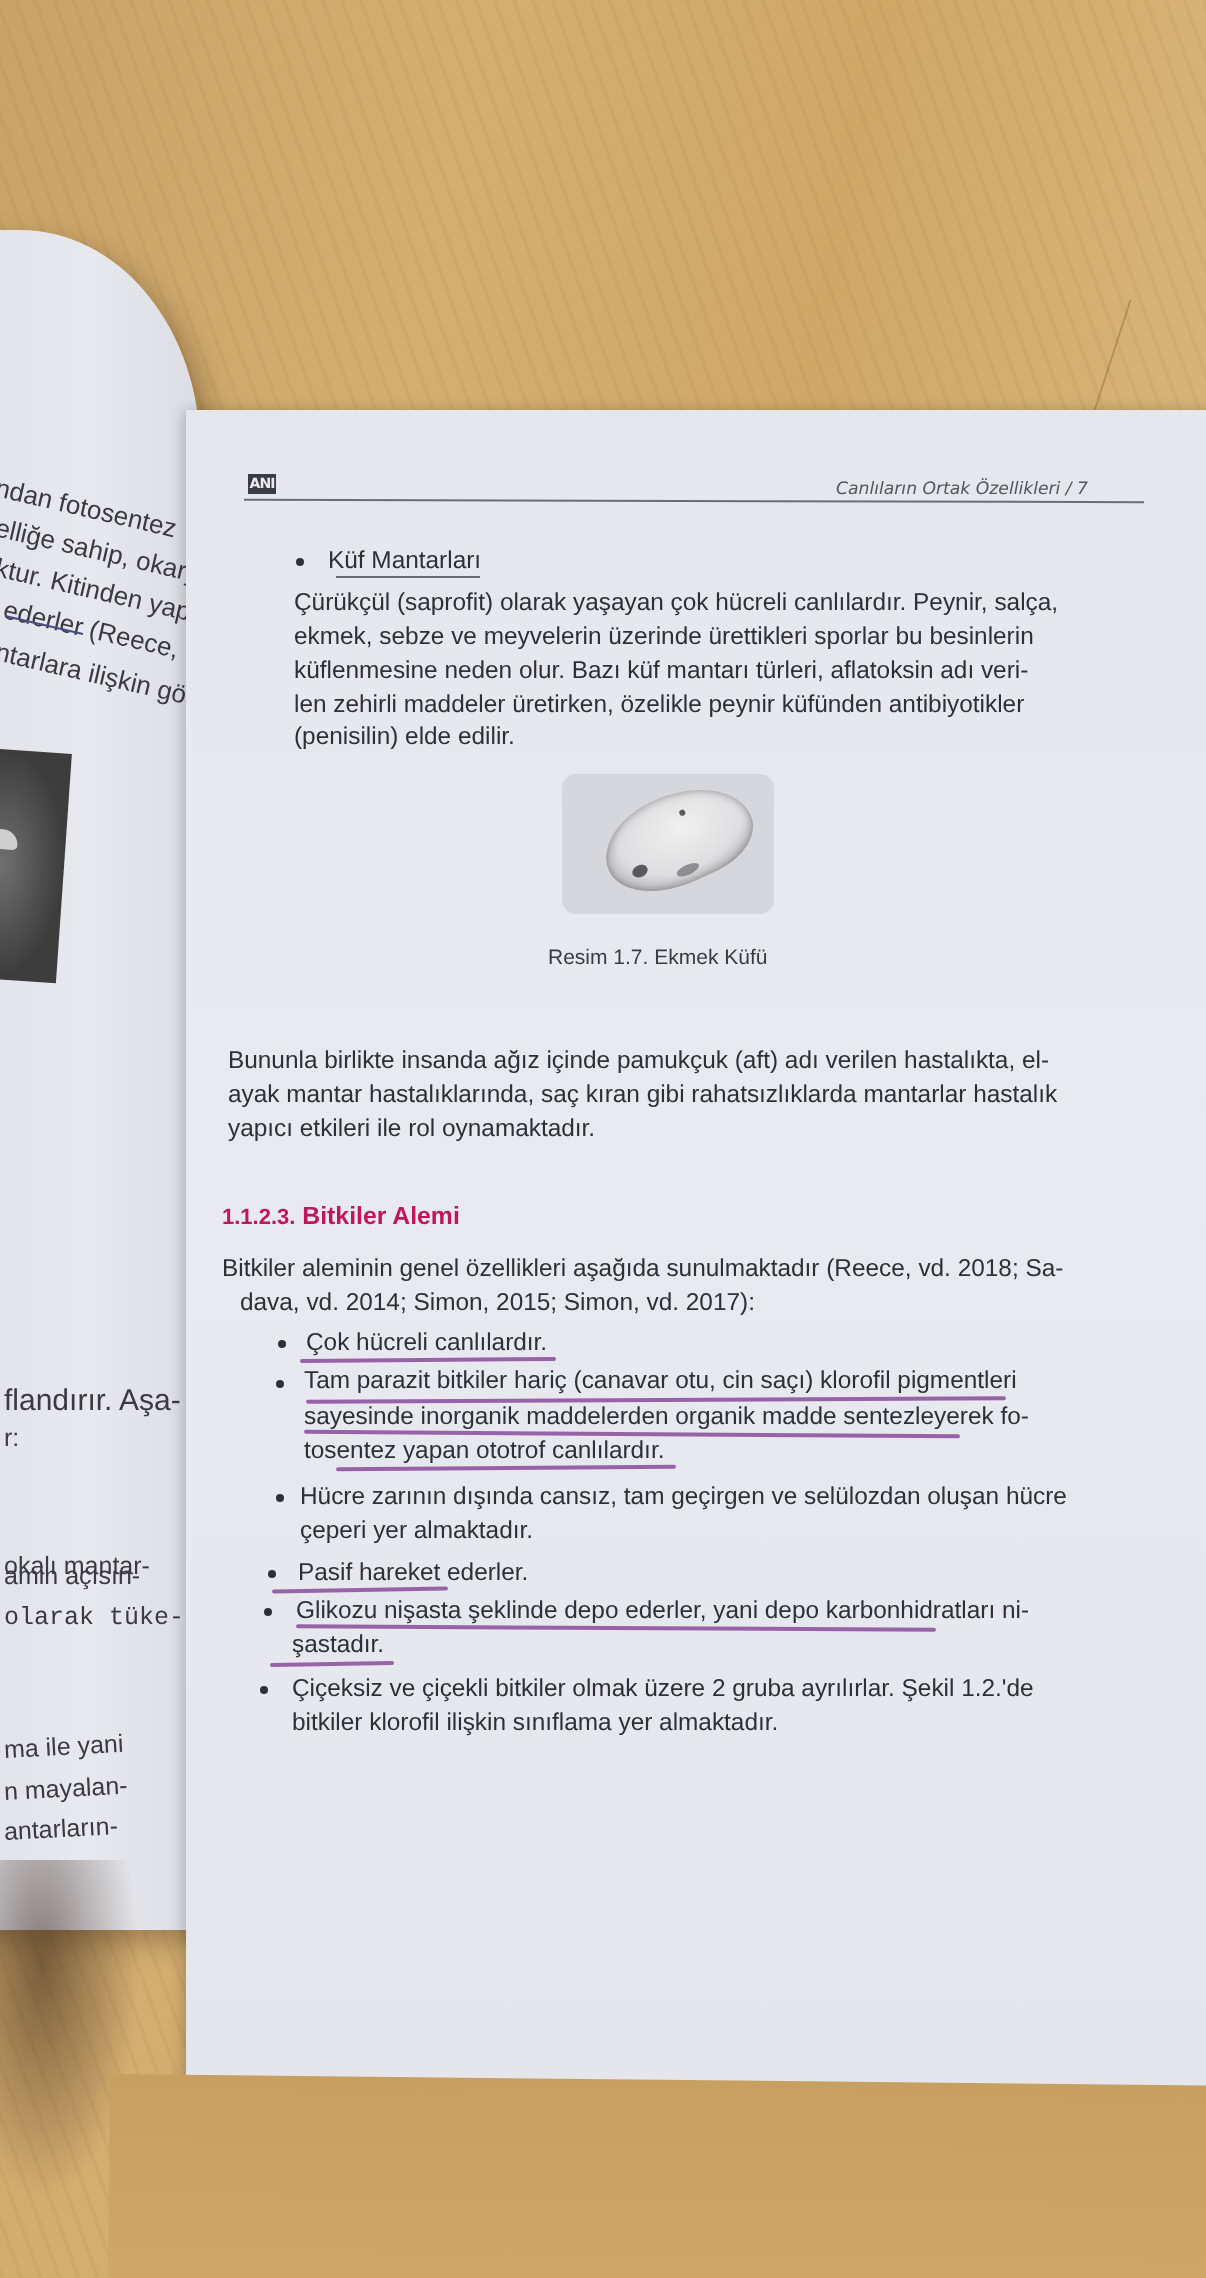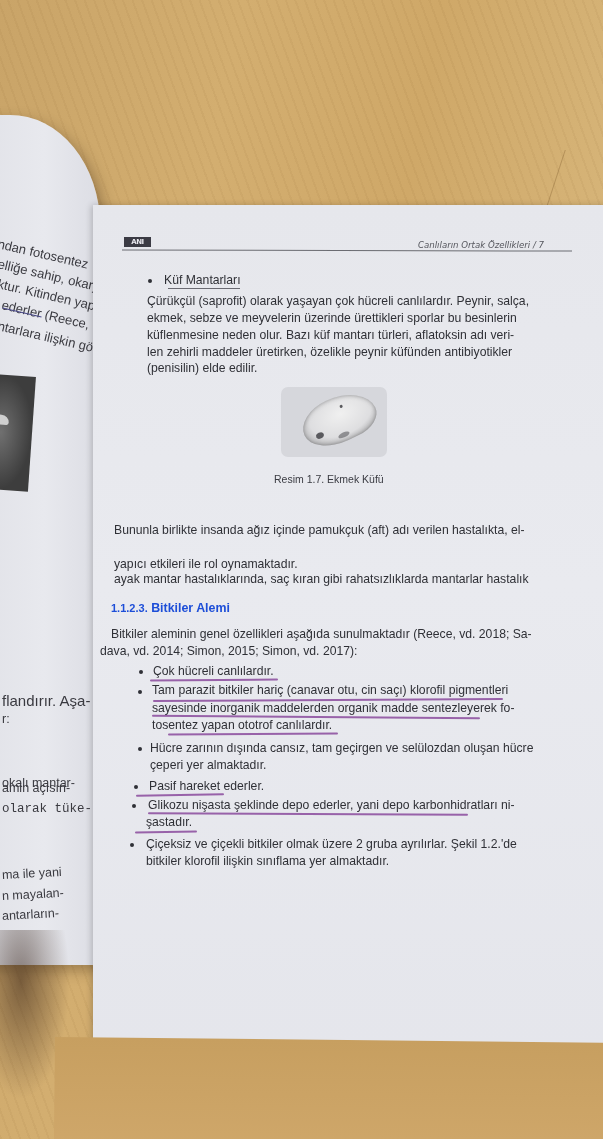--- a/index.html
+++ b/index.html
@@ -45,21 +45,21 @@
     box-shadow: -2px 0 6px rgba(0,0,0,0.18);
   }
   .page-bottom-edge {
     position:absolute; left:55px; top:1037px; width:560px; height:110px;
     background: linear-gradient(180deg, #c79f60, #cfa76a);
     transform: rotate(0.6deg);
     transform-origin: top left;
   }
   .txt { position:absolute; font-family:"Liberation Sans", sans-serif; color:#2f3036; font-size:12.2px; line-height:16.2px; white-space:nowrap; }
   .hdr-logo {
-    position:absolute; left:124px; top:237px; width:27px; height:10px;
+    position:absolute; left:124px; top:237px; width:14px; height:10px;
     background:#3b3b44; color:#e9e9ee; font-size:7px; font-weight:bold; line-height:10px; text-align:center;
     font-family:"DejaVu Sans", sans-serif; letter-spacing:-0.5px;
   }
   .hdr-title { position:absolute; left:418px; top:240px; font-family:"DejaVu Sans", sans-serif; font-style:italic; font-size:8.6px; color:#55565d; white-space:nowrap; }
   .hdr-rule { position:absolute; left:122px; top:250px; width:450px; height:1px; background:#6b6c72; transform: rotate(0.15deg); }
   .bullet { position:absolute; width:4px; height:4px; border-radius:50%; background:#2f3036; }
   .ul-pen { position:absolute; height:1.5px; background:#8a4a9c; border-radius:1px; opacity:0.85; }
   .ul-plain { position:absolute; height:1px; background:#6a6a72; }
   .figure {
     position:absolute; left:281px; top:387px; width:106px; height:70px;
@@ -67,21 +67,21 @@
   }
   .bread {
     position:absolute; left:20px; top:10px; width:76px; height:45px;
     background: radial-gradient(ellipse at 55% 40%, #f0f0f0 0%, #dedee0 55%, #a8a8aa 85%, #6d6d70 100%);
     border-radius: 45% 55% 35% 50% / 50% 60% 40% 50%;
     transform: rotate(-25deg);
     box-shadow: inset 0 0 4px rgba(60,60,60,0.5);
   }
   .mold { position:absolute; border-radius:50%; background:#5a5a5e; }
   .caption { position:absolute; left:274px; top:473px; font-family:"Liberation Sans", sans-serif; font-size:10.5px; color:#3a3b42; white-space:nowrap; }
-  .sec-title { position:absolute; font-family:"Liberation Sans", sans-serif; font-weight:bold; font-size:12.4px; color:#1d4ed8; white-space:nowrap; }
+  .sec-title { position:absolute; font-family:"Liberation Sans", sans-serif; font-weight:bold; font-size:12.4px; color:#be185d; white-space:nowrap; }
   .sec-num { font-size:11px; }
 </style>
 </head>
 <body>
 
 <div class="wood-grain"></div>
 <div class="wood-edge-right"></div>
 
 <div class="left-page"></div>
 <div class="left-photo">
@@ -125,29 +125,29 @@
 <div class="figure">
   <div class="bread">
     <div class="mold" style="left:10px;top:26px;width:8px;height:6px;"></div>
     <div class="mold" style="left:44px;top:10px;width:3px;height:3px;"></div>
     <div class="mold" style="left:30px;top:36px;width:12px;height:5px;opacity:0.6;"></div>
   </div>
 </div>
 <div class="caption">Resim 1.7. Ekmek Küfü</div>
 
 <div class="txt" style="left:114px;top:522px;">Bununla birlikte insanda ağız içinde pamukçuk (aft) adı verilen hastalıkta, el-</div>
-<div class="txt" style="left:114px;top:571px;">ayak mantar hastalıklarında, saç kıran gibi rahatsızlıklarda mantarlar hastalık</div>
+<div class="txt" style="left:114px;top:539px;">ayak mantar hastalıklarında, saç kıran gibi rahatsızlıklarda mantarlar hastalık</div>
 <div class="txt" style="left:114px;top:556px;">yapıcı etkileri ile rol oynamaktadır.</div>
 
 <div class="sec-title" style="left:111px;top:601px;">
   <span class="sec-num">1.1.2.3.</span>
   <span>Bitkiler Alemi</span>
 </div>
 <div class="txt" style="left:111px;top:626px;">Bitkiler aleminin genel özellikleri aşağıda sunulmaktadır (Reece, vd. 2018; Sa-</div>
-<div class="txt" style="left:100px;top:643px;">dava, vd. 2014; Simon, 2015; Simon, vd. 2017):</div>
+<div class="txt" style="left:120px;top:643px;">dava, vd. 2014; Simon, 2015; Simon, vd. 2017):</div>
 
 <div class="bullet" style="left:139px;top:670px;"></div>
 <div class="txt" style="left:153px;top:663px;">Çok hücreli canlılardır.</div>
 <div class="ul-pen" style="left:150px;top:679px;width:128px;transform:rotate(-0.5deg);"></div>
 
 <div class="bullet" style="left:138px;top:690px;"></div>
 <div class="txt" style="left:152px;top:682px;text-align:center;">Tam parazit bitkiler hariç (canavar otu, cin saçı) klorofil pigmentleri</div>
 <div class="txt" style="left:152px;top:700px;">sayesinde inorganik maddelerden organik madde sentezleyerek fo-</div>
 <div class="txt" style="left:152px;top:717px;">tosentez yapan ototrof canlılardır.</div>
 <div class="ul-pen" style="left:153px;top:699px;width:350px;transform:rotate(-0.3deg);"></div>

